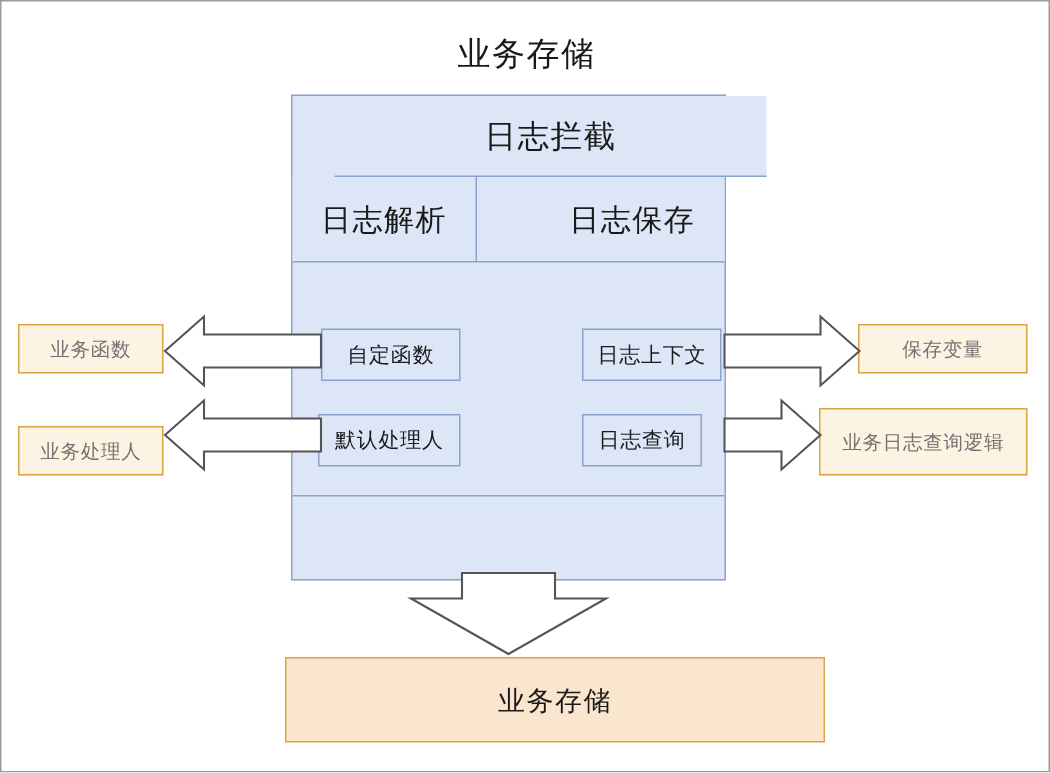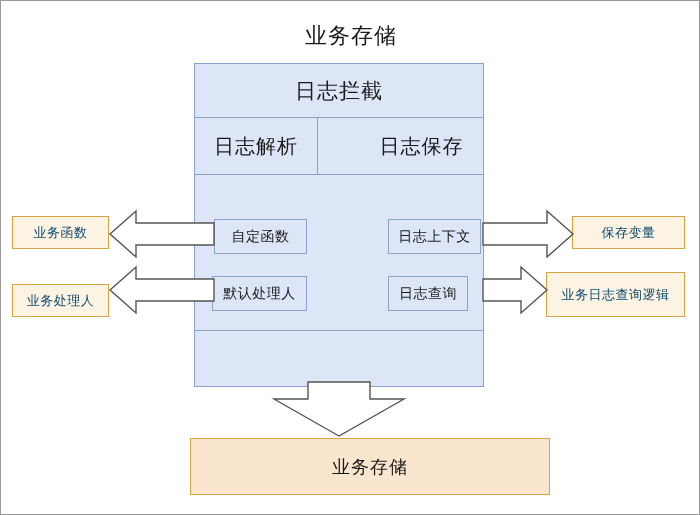--- a/index.html
+++ b/index.html
@@ -53,20 +53,21 @@
     display: flex;
     align-items: center;
     justify-content: center;
   }
   .band-top {
     top: 0;
     height: 54px;
     font-size: 21px;
     color: #1a1a1a;
     letter-spacing: 1px;
+    margin-left: 28px;
   }
   .band-mid {
     top: 54px;
     height: 57px;
     padding: 0;
     gap: 42px;
   }
   .band-mid-cell {
     flex: 1 1 50%;
     height: 100%;
@@ -137,21 +138,21 @@
   
   .orange-box {
     position: absolute;
     background: #fdf3e3;
     border: 1px solid #d9a443;
     box-sizing: border-box;
     display: flex;
     align-items: center;
     justify-content: center;
     font-size: 13px;
-    color: #0c4a6e;
+    color: #737373;
     letter-spacing: 0.5px;
   }
   .ob-biz-fn      { left: 11px;  top: 215px; width: 97px;  height: 33px; }
   .ob-biz-handler { left: 11px;  top: 271px; width: 97px;  height: 33px; margin-top: 12px; }
   .ob-save-var    { left: 571px; top: 215px; width: 113px; height: 33px; }
   .ob-biz-log     { left: 545px; top: 271px; width: 139px; height: 45px; }
 
   .bottom-store {
     position: absolute;
     left: 189px;

